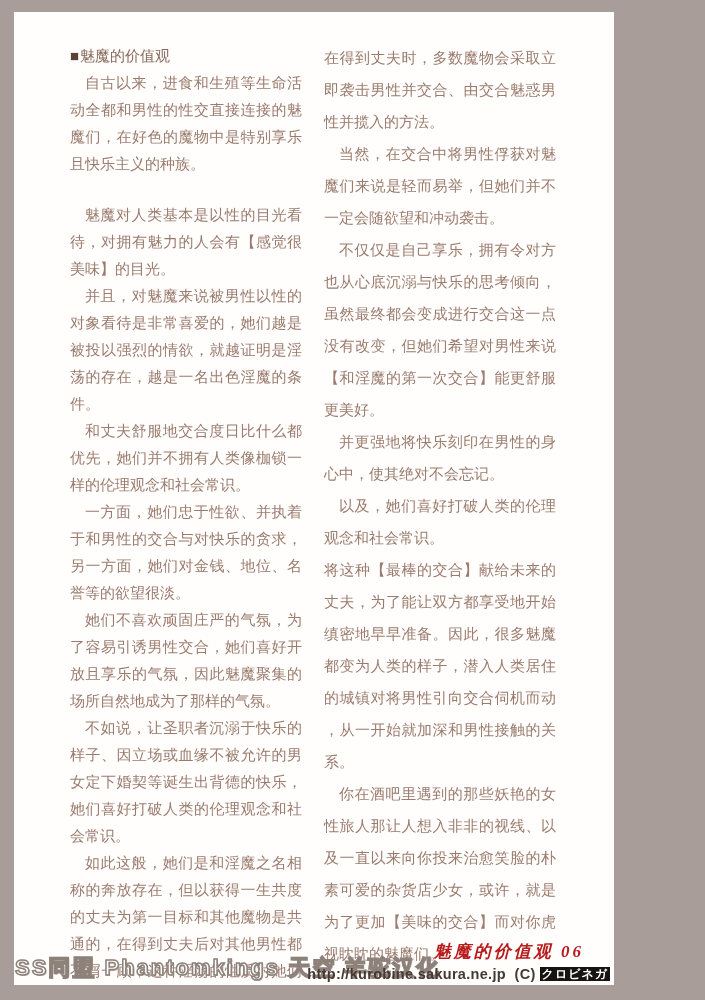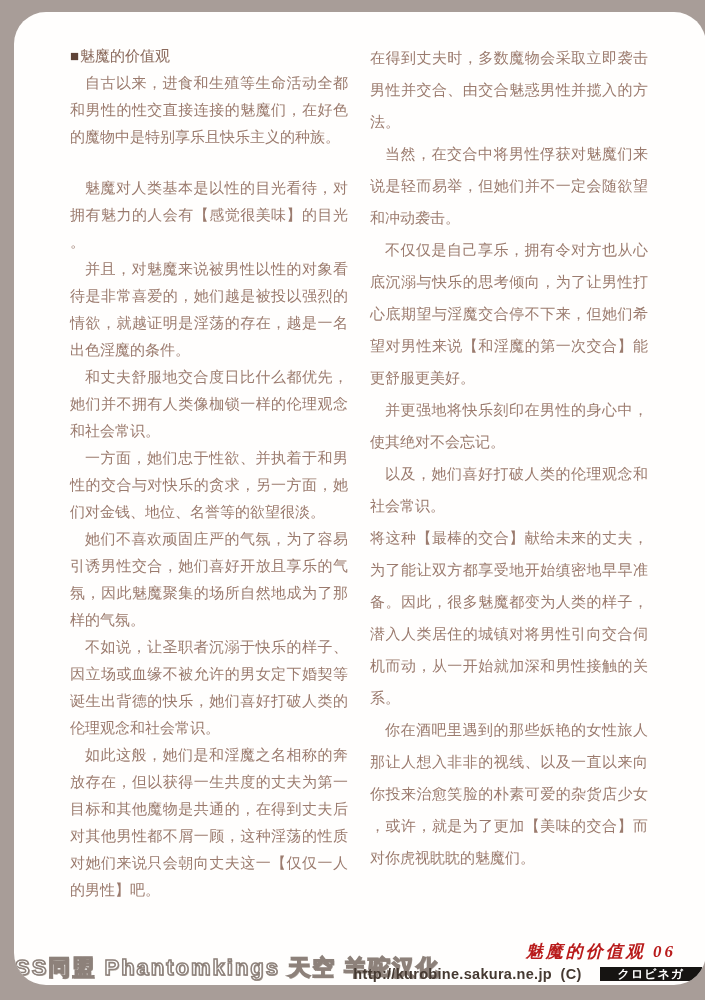--- a/index.html
+++ b/index.html
@@ -8,24 +8,23 @@
     width: 705px;
     height: 1000px;
     overflow: hidden;
     font-family: "Liberation Sans", sans-serif;
   }
   body { background: #a89d98; position: relative; }
 
   .paper {
     position: absolute;
     left: 14px; top: 12px;
-    width: 692px; height: 973px;
+    width: 600px; height: 973px;
     background: #fffefd;
     overflow: hidden;
-    border-radius: 32px;
   }
 
   .columns {
     position: absolute;
     left: 0; top: 0; right: 0;
     display: flex;
     padding: 30px 58px 0 56px;
     gap: 22px;
   }
   .col { flex: 1 1 0; color: #9b7b6e; font-size: 15px; text-align: justify; line-break: anywhere; }
@@ -72,22 +71,22 @@
     letter-spacing: 0.3px;
     white-space: nowrap;
   }
   .badge {
     display: inline-block;
     background: #161412;
     color: #ffffff;
     font-size: 12px;
     font-weight: bold;
     line-height: 14px;
-    padding: 0 18px;
-    margin-left: 18px;
+    padding: 0 2px;
+    margin-left: 4px;
     vertical-align: 1px;
     letter-spacing: 1px;
   }
 </style>
 </head>
 <body>
 
 <div class="paper">
 
   <div class="columns">
@@ -100,21 +99,21 @@
       <p>和丈夫舒服地交合度日比什么都优先，她们并不拥有人类像枷锁一样的伦理观念和社会常识。</p>
       <p>一方面，她们忠于性欲、并执着于和男性的交合与对快乐的贪求，另一方面，她们对金钱、地位、名誉等的欲望很淡。</p>
       <p>她们不喜欢顽固庄严的气氛，为了容易引诱男性交合，她们喜好开放且享乐的气氛，因此魅魔聚集的场所自然地成为了那样的气氛。</p>
       <p>不如说，让圣职者沉溺于快乐的样子、因立场或血缘不被允许的男女定下婚契等诞生出背德的快乐，她们喜好打破人类的伦理观念和社会常识。</p>
       <p>如此这般，她们是和淫魔之名相称的奔放存在，但以获得一生共度的丈夫为第一目标和其他魔物是共通的，在得到丈夫后对其他男性都不屑一顾，这种淫荡的性质对她们来说只会朝向丈夫这一【仅仅一人的男性】吧。</p>
     </div>
 
     <div class="col col-right">
       <p class="noindent">在得到丈夫时，多数魔物会采取立即袭击男性并交合、由交合魅惑男性并揽入的方法。</p>
       <p>当然，在交合中将男性俘获对魅魔们来说是轻而易举，但她们并不一定会随欲望和冲动袭击。</p>
-      <p>不仅仅是自己享乐，拥有令对方也从心底沉溺与快乐的思考倾向，为了让男性打心底期望与淫魔交合停不下来，但她们希望对男性来说【和淫魔的第一次交合】能更舒服更美好。</p>
+      <p>不仅仅是自己享乐，拥有令对方也从心底沉溺与快乐的思考倾向，虽然最终都会变成进行交合这一点没有改变，但她们希望对男性来说【和淫魔的第一次交合】能更舒服更美好。</p>
       <p>并更强地将快乐刻印在男性的身心中，使其绝对不会忘记。</p>
       <p>以及，她们喜好打破人类的伦理观念和社会常识。</p>
       <p class="noindent">将这种【最棒的交合】献给未来的丈夫，为了能让双方都享受地开始缜密地早早准备。因此，很多魅魔都变为人类的样子，潜入人类居住的城镇对将男性引向交合伺机而动，从一开始就加深和男性接触的关系。</p>
       <p>你在酒吧里遇到的那些妖艳的女性旅人那让人想入非非的视线、以及一直以来向你投来治愈笑脸的朴素可爱的杂货店少女，或许，就是为了更加【美味的交合】而对你虎视眈眈的魅魔们。</p>
     </div>
 
   </div>
 
   <div class="credit">SS同盟 Phantomkings 天空 羊驼汉化</div>
 

